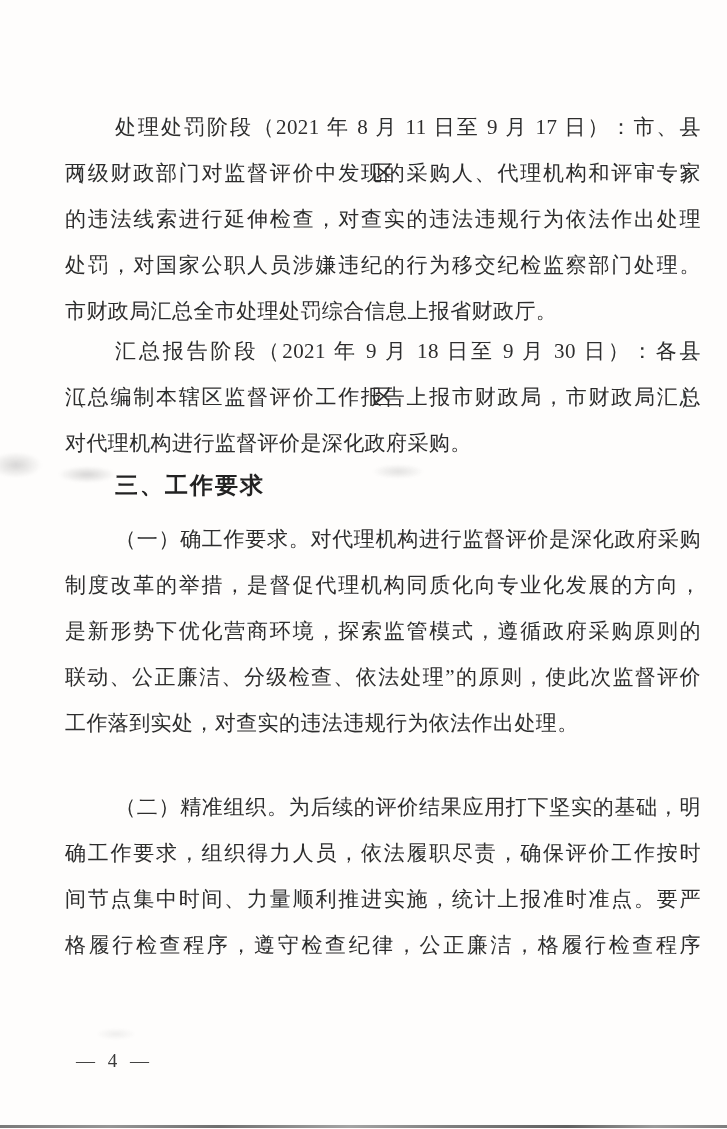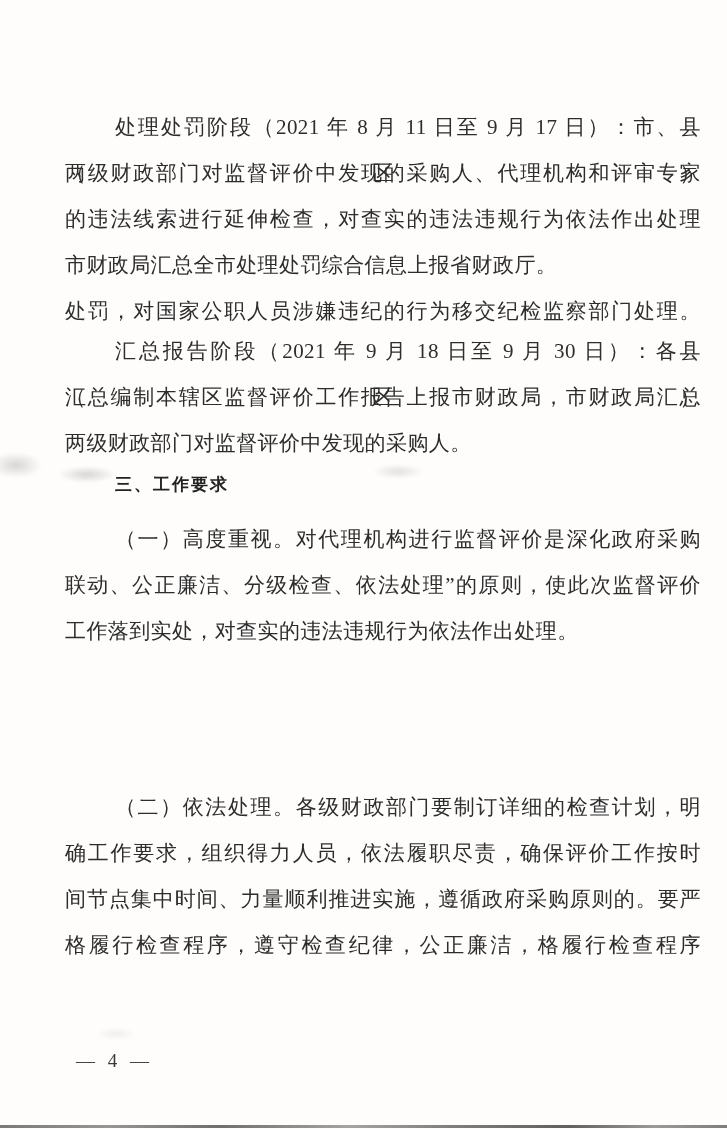--- a/index.html
+++ b/index.html
@@ -39,21 +39,21 @@
   }
   .heading {
     position: absolute;
     left: 65px;
     top: 463px;
     width: 636px;
     height: 44px;
     line-height: 44px;
     font-family: "Liberation Sans", sans-serif;
     font-weight: bold;
-    font-size: 17px;
+    font-size: 23px;
     letter-spacing: 2px;
     text-indent: 50px;
     color: #222222;
   }
   .page-number {
     position: absolute;
     left: 76px;
     top: 1046px;
     height: 30px;
     line-height: 30px;
@@ -86,42 +86,44 @@
 </style>
 </head>
 <body>
 
 <div class="page">
 
   <div class="para" style="top:104px">
     <div class="line indent fill">处理处罚阶段（2021 年 8 月 11 日至 9 月 17 日）：市、县（区）</div>
     <div class="line fill">两级财政部门对监督评价中发现的采购人、代理机构和评审专家</div>
     <div class="line fill">的违法线索进行延伸检查，对查实的违法违规行为依法作出处理</div>
+    <div class="line fill">处罚，对国家公职人员涉嫌违纪的行为移交纪检监察部门处理。</div>
     <div class="line">市财政局汇总全市处理处罚综合信息上报省财政厅。</div>
-    <div class="line fill">处罚，对国家公职人员涉嫌违纪的行为移交纪检监察部门处理。</div>
   </div>
 
   <div class="para" style="top:328px">
     <div class="line indent fill">汇总报告阶段（2021 年 9 月 18 日至 9 月 30 日）：各县（区）</div>
     <div class="line fill">汇总编制本辖区监督评价工作报告上报市财政局，市财政局汇总</div>
-    <div class="line">两级财政部门对监督评价中发现的采购人。</div>
+    <div class="line">对代理机构进行监督评价是深化政府采购。</div>
   </div>
 
   <div class="heading">三、工作要求</div>
 
   <div class="para" style="top:516px">
-    <div class="line indent fill">（一）高度重视。对代理机构进行监督评价是深化政府采购</div>
+    <div class="line indent fill">（一）确工作要求。对代理机构进行监督评价是深化政府采购</div>
+    <div class="line fill">制度改革的举措，是督促代理机构同质化向专业化发展的方向，</div>
+    <div class="line fill">是新形势下优化营商环境，探索监管模式，遵循政府采购原则的</div>
     <div class="line fill">联动、公正廉洁、分级检查、依法处理”的原则，使此次监督评价</div>
     <div class="line">工作落到实处，对查实的违法违规行为依法作出处理。</div>
   </div>
 
   <div class="para" style="top:784px">
-    <div class="line indent fill">（二）依法处理。各级财政部门要制订详细的检查计划，明</div>
+    <div class="line indent fill">（二）精准组织。为后续的评价结果应用打下坚实的基础，明</div>
     <div class="line fill">确工作要求，组织得力人员，依法履职尽责，确保评价工作按时</div>
-    <div class="line fill">间节点集中时间、力量顺利推进实施，遵循政府采购原则的。要严</div>
+    <div class="line fill">间节点集中时间、力量顺利推进实施，统计上报准时准点。要严</div>
     <div class="line fill">格履行检查程序，遵守检查纪律，公正廉洁，格履行检查程序</div>
   </div>
 
   <div class="page-number">— 4 —</div>
 
   <div class="smudge s1"></div>
   <div class="smudge s2"></div>
   <div class="smudge s3"></div>
   <div class="smudge s4"></div>
   <div class="scan-edge-bottom"></div>

